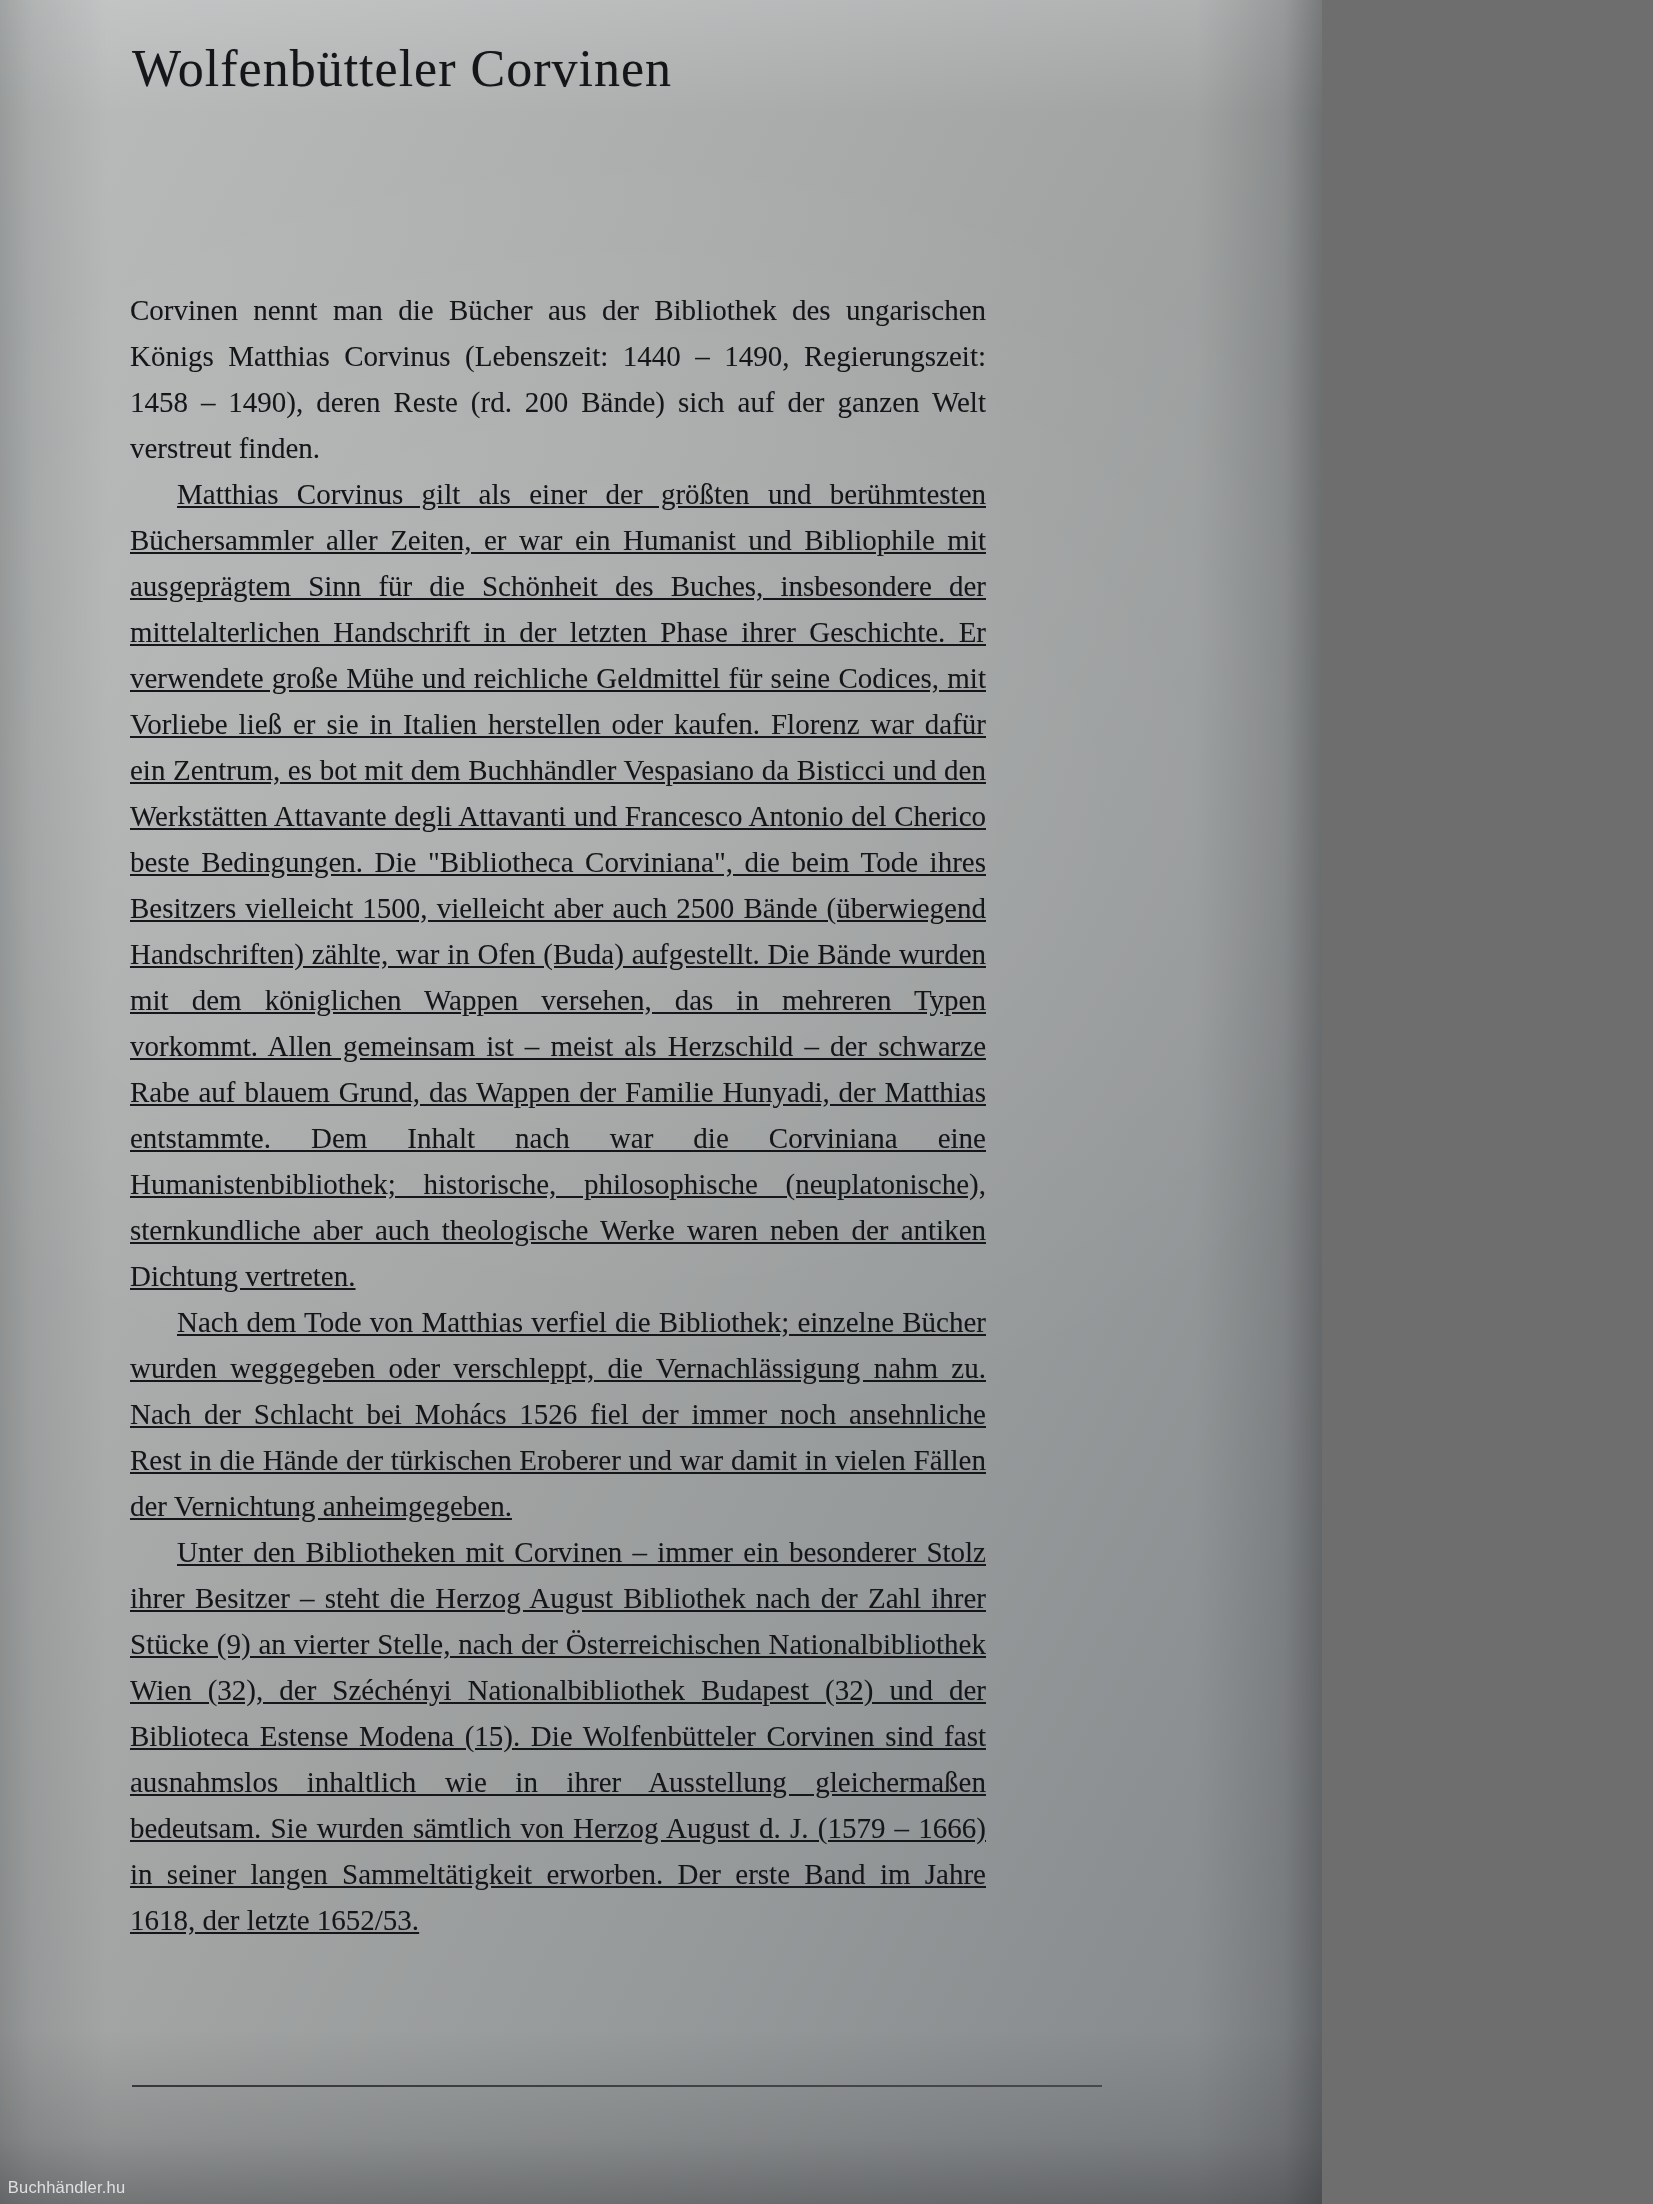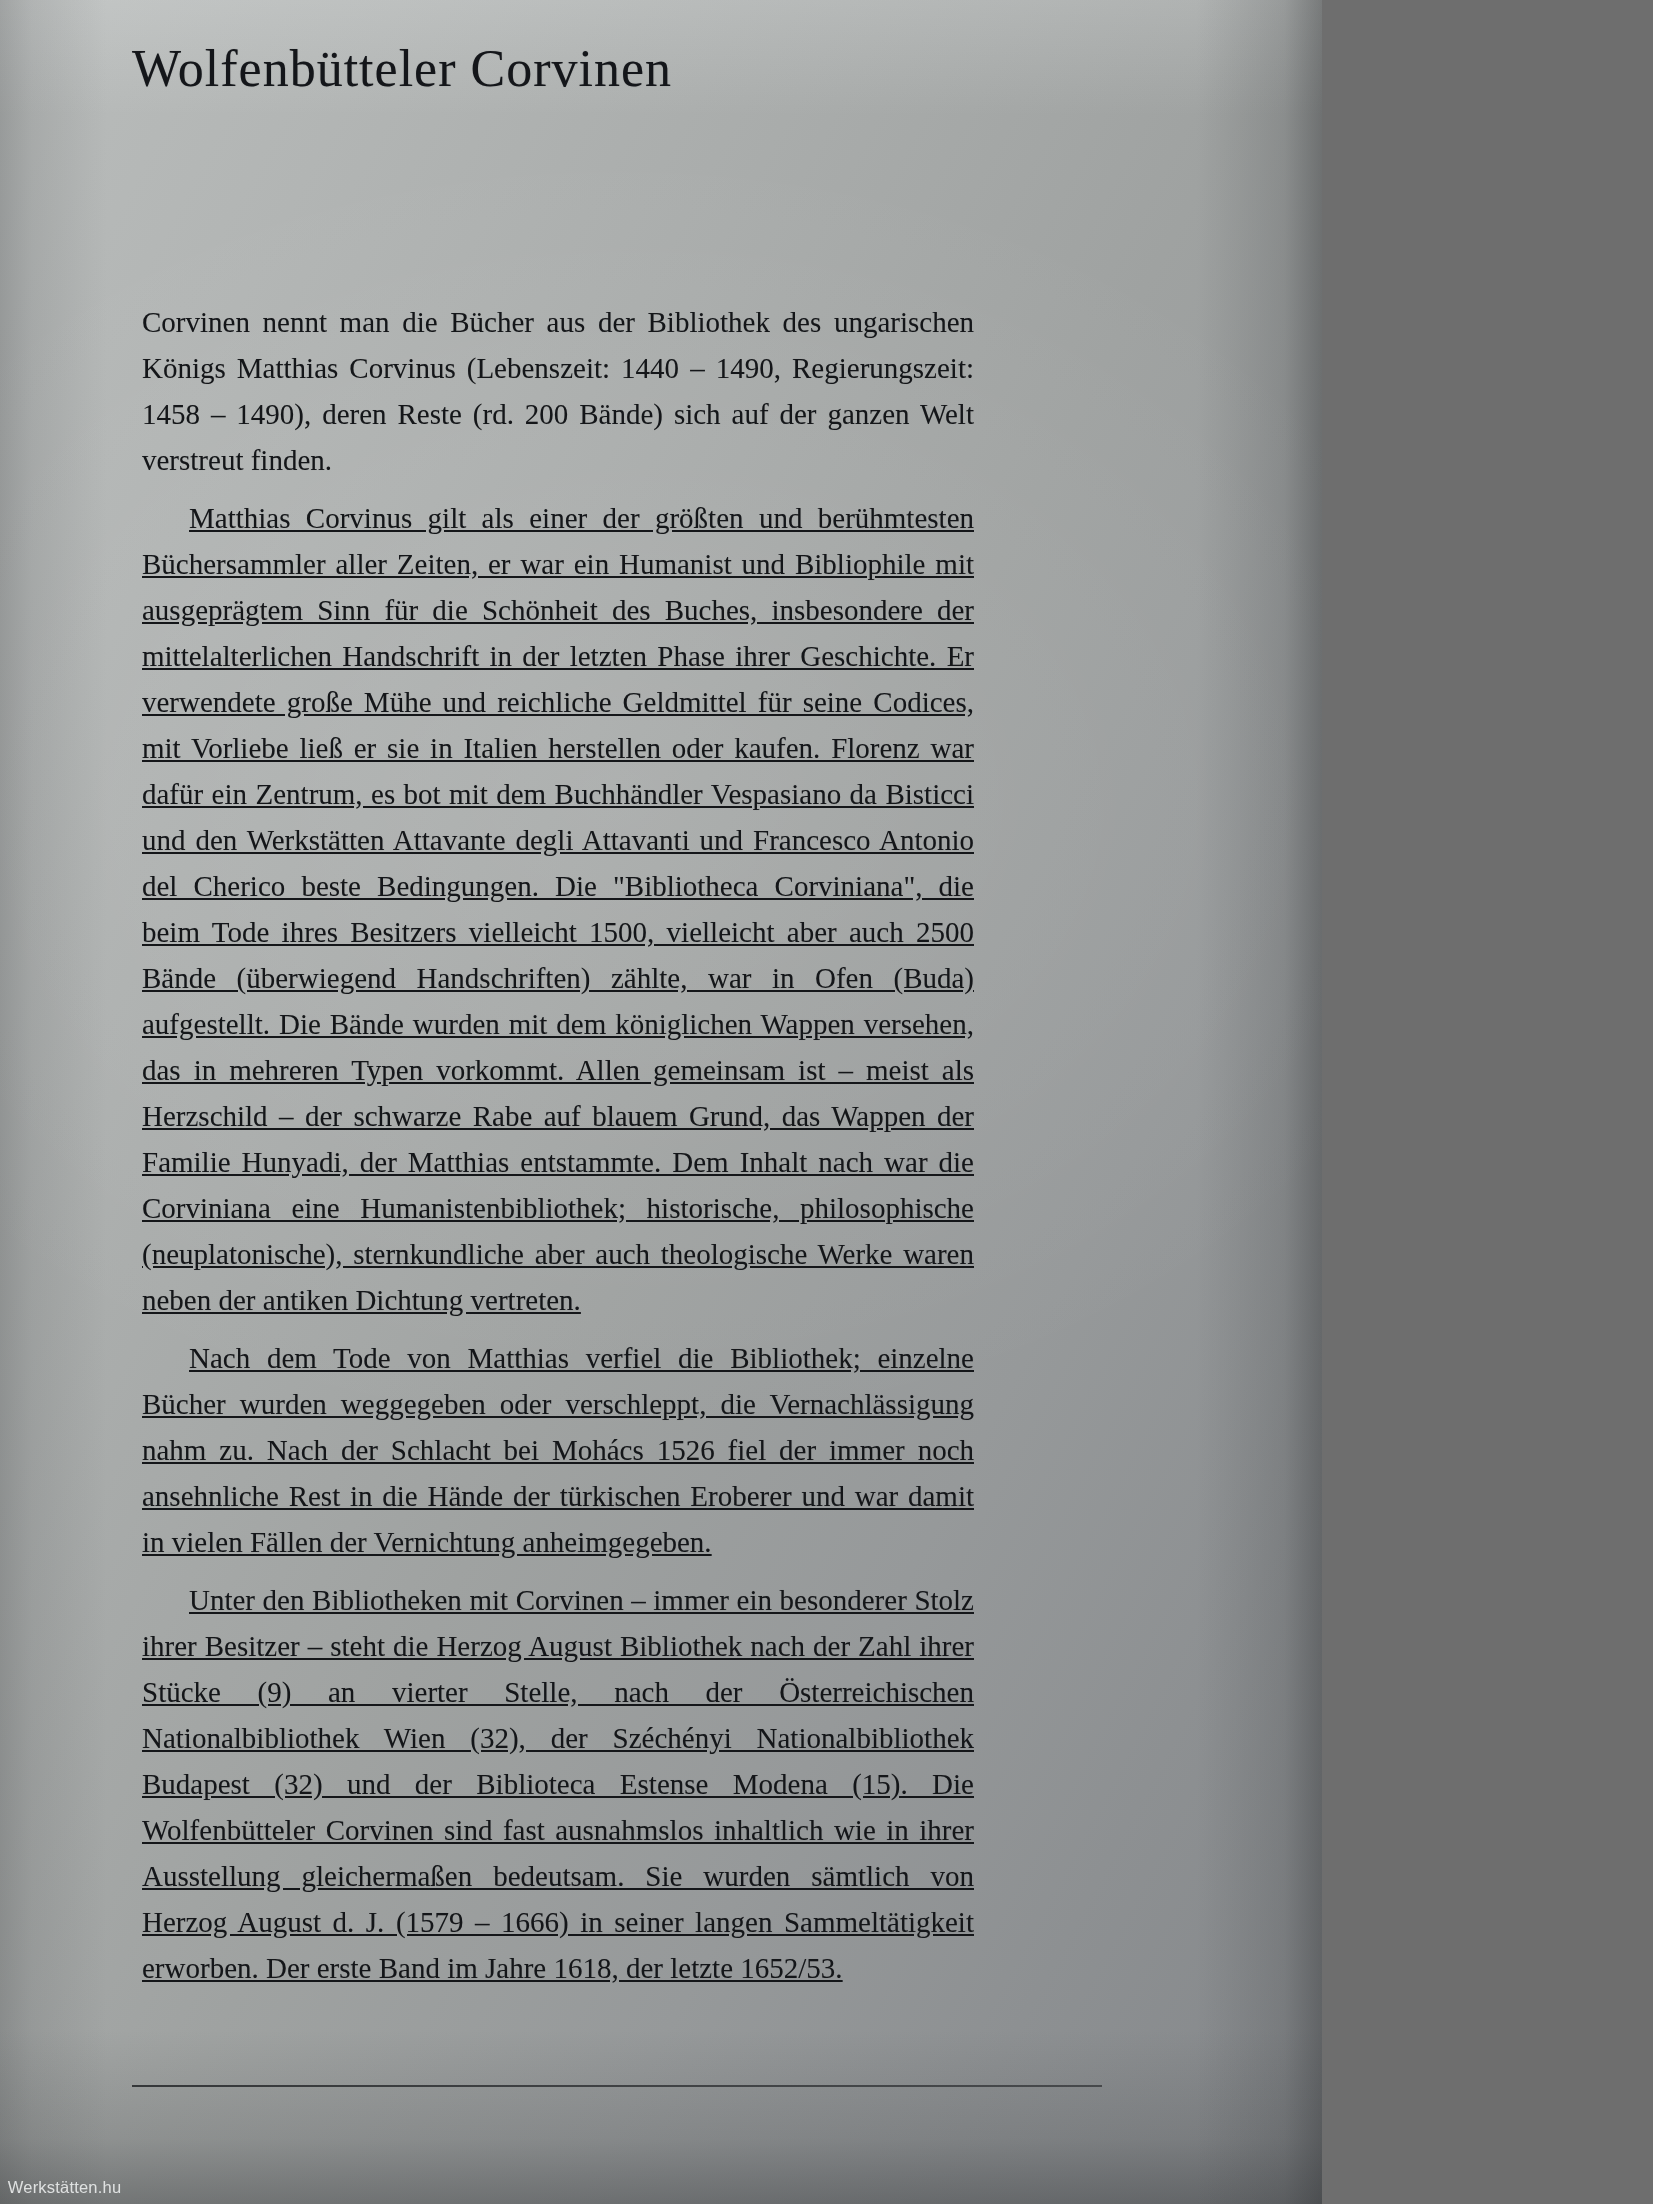--- a/index.html
+++ b/index.html
@@ -81,21 +81,21 @@
     top: 287px;
     left: 0;
     width: 856px;
     font-size: 29px;
     line-height: 46px;
     color: #141619;
     text-align: justify;
     text-shadow: 0 0 0.7px rgba(0,0,0,0.18);
   }
   .body-text p {
-    margin: 12px;
+    margin: 0;
     text-indent: 0;
   }
   .body-text p + p {
     text-indent: 47px;
     text-decoration: underline;
   }
 
   .rule {
     position: absolute;
     left: 132px;
@@ -130,15 +130,15 @@
     <div class="body-text">
       <p>Corvinen nennt man die Bücher aus der Bibliothek des ungarischen Königs Matthias Corvinus (Lebenszeit: 1440 – 1490, Regierungszeit: 1458 – 1490), deren Reste (rd. 200 Bände) sich auf der ganzen Welt verstreut finden.</p>
       <p>Matthias Corvinus gilt als einer der größten und berühmtesten Büchersammler aller Zeiten, er war ein Humanist und Bibliophile mit ausgeprägtem Sinn für die Schönheit des Buches, insbesondere der mittelalterlichen Handschrift in der letzten Phase ihrer Geschichte. Er verwendete große Mühe und reichliche Geldmittel für seine Codices, mit Vorliebe ließ er sie in Italien herstellen oder kaufen. Florenz war dafür ein Zentrum, es bot mit dem Buchhändler Vespasiano da Bisticci und den Werkstätten Attavante degli Attavanti und Francesco Antonio del Cherico beste Bedingungen. Die "Bibliotheca Corviniana", die beim Tode ihres Besitzers vielleicht 1500, vielleicht aber auch 2500 Bände (überwiegend Handschriften) zählte, war in Ofen (Buda) aufgestellt. Die Bände wurden mit dem königlichen Wappen versehen, das in mehreren Typen vorkommt. Allen gemeinsam ist – meist als Herzschild – der schwarze Rabe auf blauem Grund, das Wappen der Familie Hunyadi, der Matthias entstammte. Dem Inhalt nach war die Corviniana eine Humanistenbibliothek; historische, philosophische (neuplatonische), sternkundliche aber auch theologische Werke waren neben der antiken Dichtung vertreten.</p>
       <p>Nach dem Tode von Matthias verfiel die Bibliothek; einzelne Bücher wurden weggegeben oder verschleppt, die Vernachlässigung nahm zu. Nach der Schlacht bei Mohács 1526 fiel der immer noch ansehnliche Rest in die Hände der türkischen Eroberer und war damit in vielen Fällen der Vernichtung anheimgegeben.</p>
       <p>Unter den Bibliotheken mit Corvinen – immer ein besonderer Stolz ihrer Besitzer – steht die Herzog August Bibliothek nach der Zahl ihrer Stücke (9) an vierter Stelle, nach der Österreichischen Nationalbibliothek Wien (32), der Széchényi Nationalbibliothek Budapest (32) und der Biblioteca Estense Modena (15). Die Wolfenbütteler Corvinen sind fast ausnahmslos inhaltlich wie in ihrer Ausstellung gleichermaßen bedeutsam. Sie wurden sämtlich von Herzog August d. J. (1579 – 1666) in seiner langen Sammeltätigkeit erworben. Der erste Band im Jahre 1618, der letzte 1652/53.</p>
     </div>
   </div>
 
   <div class="rule"></div>
 
-  <div class="watermark">Werkstätten.hu</div>
+  <div class="watermark">Buchhändler.hu</div>
 </div>
 
 
 </body></html>

